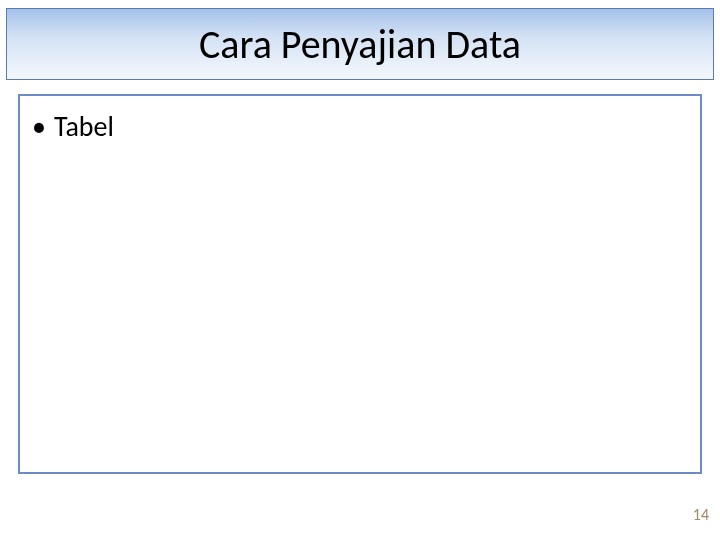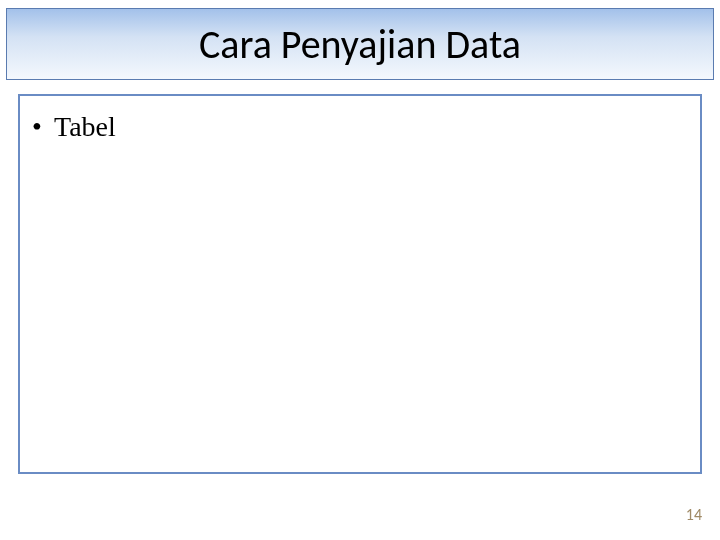--- a/index.html
+++ b/index.html
@@ -39,34 +39,33 @@
     padding: 12px 18px 12px 34px;
   }
   .bullet-list {
     list-style: none;
   }
   .bullet-list li {
     font-size: 28px;
     color: #000;
     line-height: 1.35;
     position: relative;
-    font-family: Liberation Serif, serif;
   }
   .bullet-list li::before {
     content: "•";
     position: absolute;
     left: -22px;
     top: 0;
     font-size: 28px;
     color: #000;
   }
   .page-number {
     position: absolute;
     bottom: 16px;
-    right: 18px;
+    right: 11px;
     font-size: 16px;
     color: #a08a66;
   }
 </style>
 </head>
 <body>
 
 <div class="title-box">
   <div class="title-text">Cara Penyajian Data</div>
 </div>

